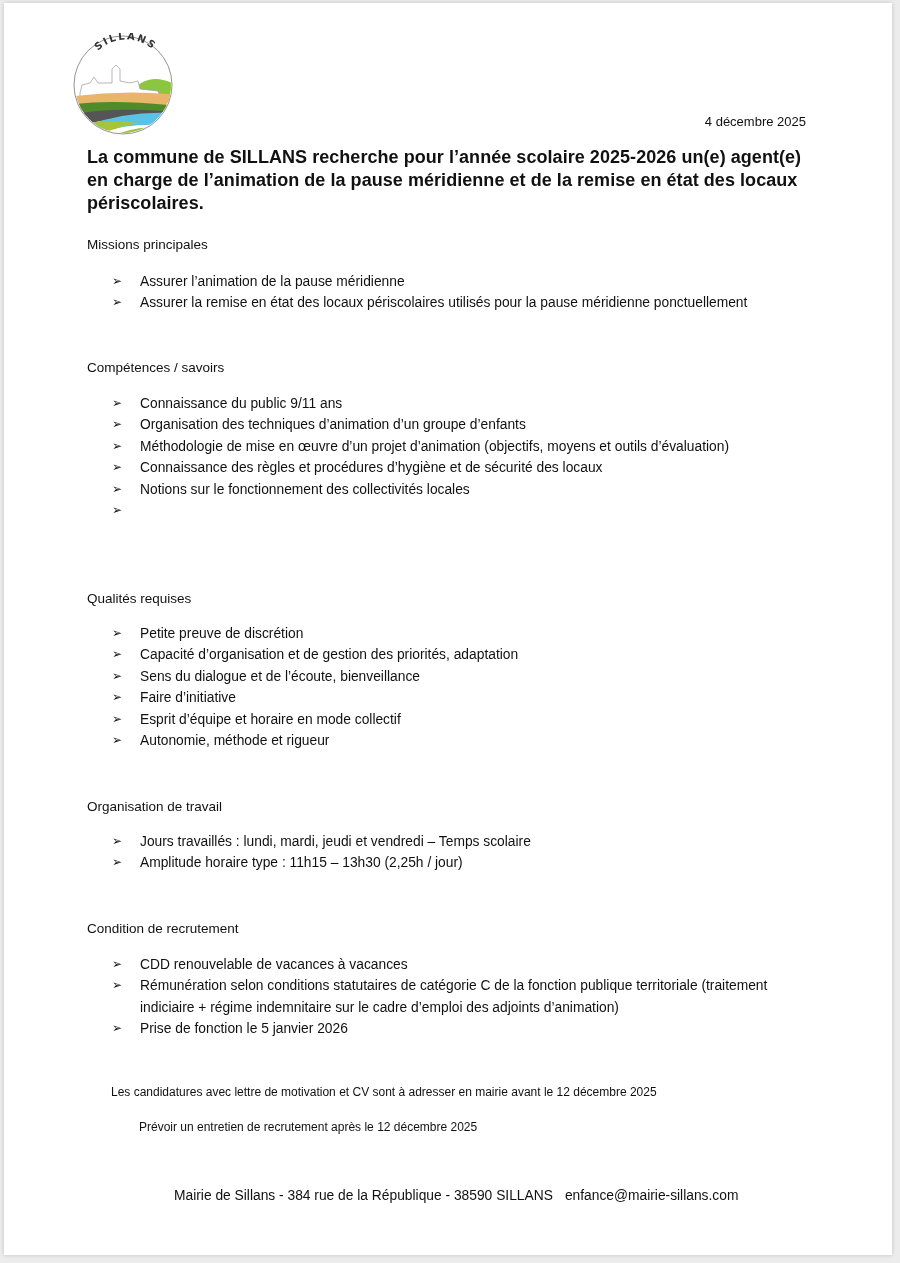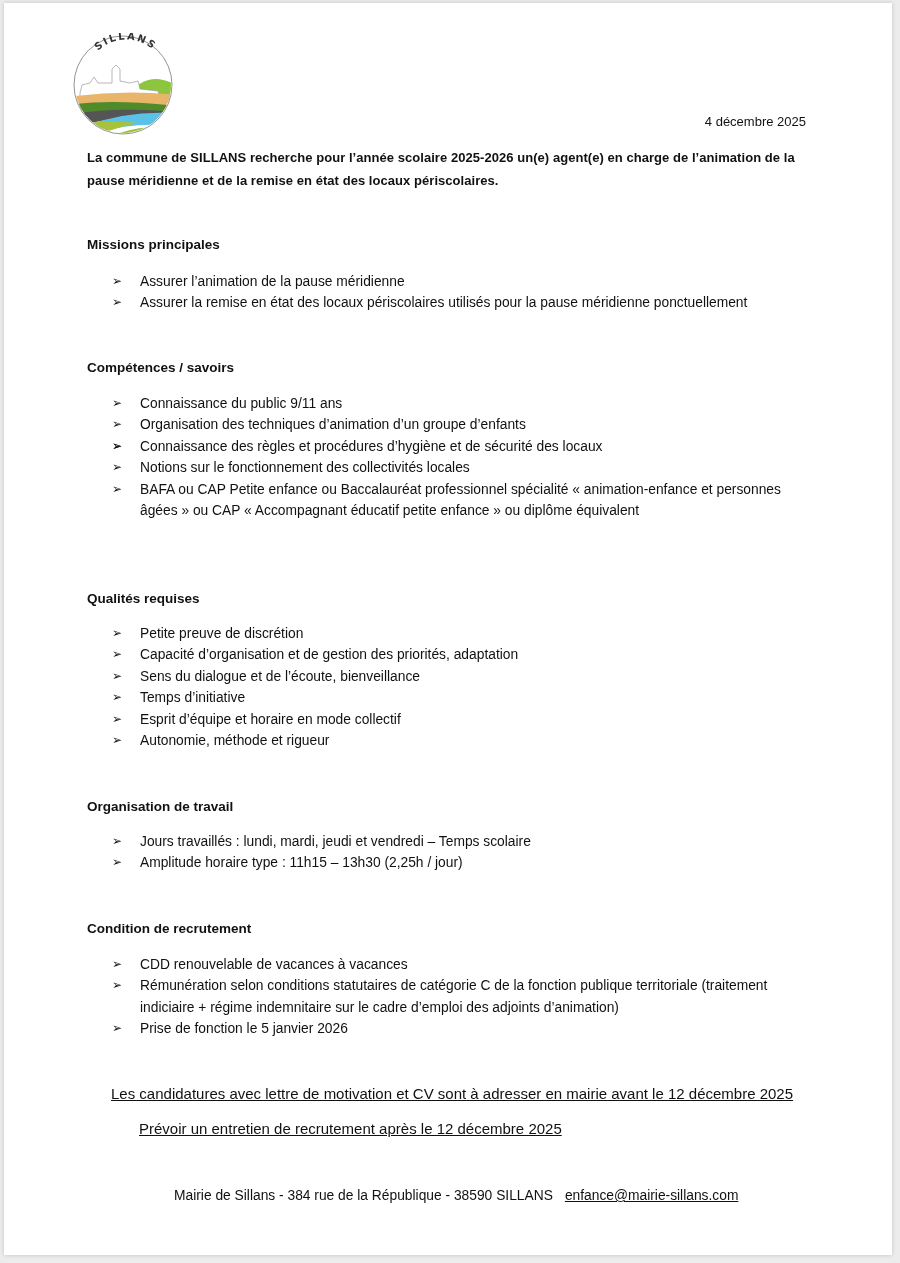--- a/index.html
+++ b/index.html
@@ -8,29 +8,29 @@
     font-family:"Liberation Sans", sans-serif; color:#111;
   }
   .paper {
     position:absolute; left:4px; top:3px; width:888px; height:1252px;
     background:#fff; box-shadow:0 0 4px rgba(0,0,0,0.18);
   }
   .logo { position:absolute; left:64px; top:30px; width:110px; height:105px; }
   .date { position:absolute; right:86px; top:111px; font-size:13px; }
   .headline {
     position:absolute; left:83px; top:143px; width:735px;
-    font-weight:bold; font-size:13px; line-height:23px; letter-spacing:0.05px;
+    font-weight:bold; font-size:18px; line-height:23px; letter-spacing:0.05px;
   }
-  .section-title { position:absolute; left:83px; font-weight:bold; font-size:13.5px; }
+  .section-title { position:absolute; left:83px; font-weight:normal; font-size:13.5px; }
   ul.list { position:absolute; left:108px; margin:0; padding:0; list-style:none; font-size:13.8px; line-height:21.4px; }
   ul.list li { position:relative; padding-left:28px; }
   ul.list li .bullet { position:absolute; left:0; top:0; font-size:12px; }
-  .para { position:absolute; font-size:15px;text-decoration:underline; }
+  .para { position:absolute; font-size:12px; }
   .footer { position:absolute; left:170px; top:1185px; font-size:13.8px; word-spacing:0px; }
-  .footer .email { margin-left:12px;text-decoration:underline; }
+  .footer .email { margin-left:12px; }
 </style>
 </head>
 <body>
 
 <div class="paper">
 
   <svg class="logo" viewBox="0 0 110 105">
     <defs>
         <clipPath id="c">
           <circle cx="55" cy="52" r="48"></circle>
@@ -60,32 +60,32 @@
   <div class="section-title" style="top:234px">Missions principales</div>
   <ul class="list" style="top:268px">
     <li><span class="bullet">➢</span><span>Assurer l’animation de la pause méridienne</span></li>
     <li><span class="bullet">➢</span><span>Assurer la remise en état des locaux périscolaires utilisés pour la pause méridienne ponctuellement</span></li>
   </ul>
 
   <div class="section-title" style="top:357px">Compétences / savoirs</div>
   <ul class="list" style="top:390px; width:700px">
     <li><span class="bullet">➢</span><span>Connaissance du public 9/11 ans</span></li>
     <li><span class="bullet">➢</span><span>Organisation des techniques d’animation d’un groupe d’enfants</span></li>
-    <li><span class="bullet">➢</span></li>
+    <li><span class="bullet">➢</span><span>Méthodologie de mise en œuvre d’un projet d’animation (objectifs, moyens et outils d’évaluation)</span></li>
     <li><span class="bullet">➢</span><span>Connaissance des règles et procédures d’hygiène et de sécurité des locaux</span></li>
     <li><span class="bullet">➢</span><span>Notions sur le fonctionnement des collectivités locales</span></li>
-    <li><span class="bullet">➢</span><span>BAFA ou CAP Petite enfance ou Baccalauréat professionnel spécialité « animation-enfance et personnes âgées » ou CAP « Accompagnant éducatif petite enfance » ou diplôme équivalent</span></li>
+    <li><span class="bullet">➢</span></li>
   </ul>
 
   <div class="section-title" style="top:588px">Qualités requises</div>
   <ul class="list" style="top:620px">
     <li><span class="bullet">➢</span><span>Petite preuve de discrétion</span></li>
     <li><span class="bullet">➢</span><span>Capacité d’organisation et de gestion des priorités, adaptation</span></li>
     <li><span class="bullet">➢</span><span>Sens du dialogue et de l’écoute, bienveillance</span></li>
-    <li><span class="bullet">➢</span><span>Temps d’initiative</span></li>
+    <li><span class="bullet">➢</span><span>Faire d’initiative</span></li>
     <li><span class="bullet">➢</span><span>Esprit d’équipe et horaire en mode collectif</span></li>
     <li><span class="bullet">➢</span><span>Autonomie, méthode et rigueur</span></li>
   </ul>
 
   <div class="section-title" style="top:796px">Organisation de travail</div>
   <ul class="list" style="top:828px">
     <li><span class="bullet">➢</span><span>Jours travaillés : lundi, mardi, jeudi et vendredi – Temps scolaire</span></li>
     <li><span class="bullet">➢</span><span>Amplitude horaire type : 11h15 – 13h30 (2,25h / jour)</span></li>
   </ul>
 

